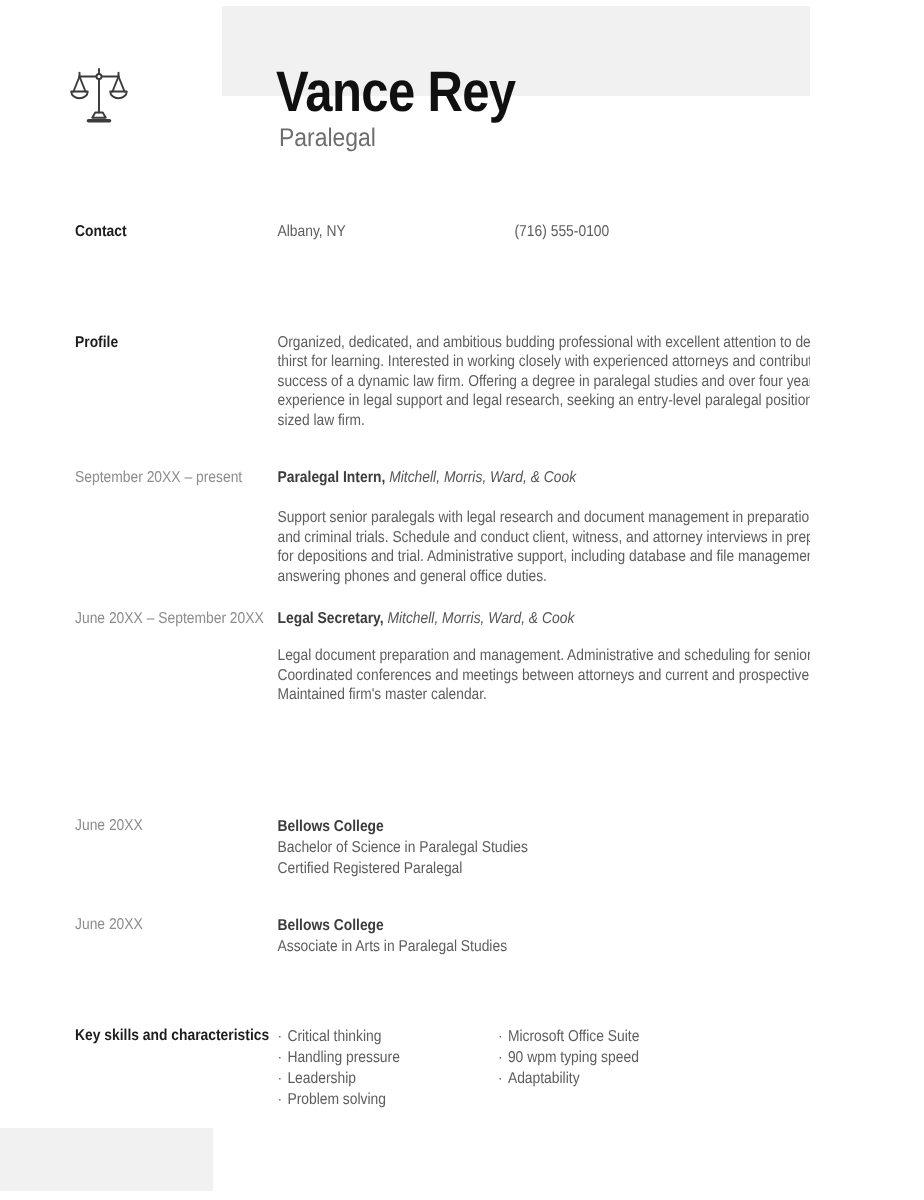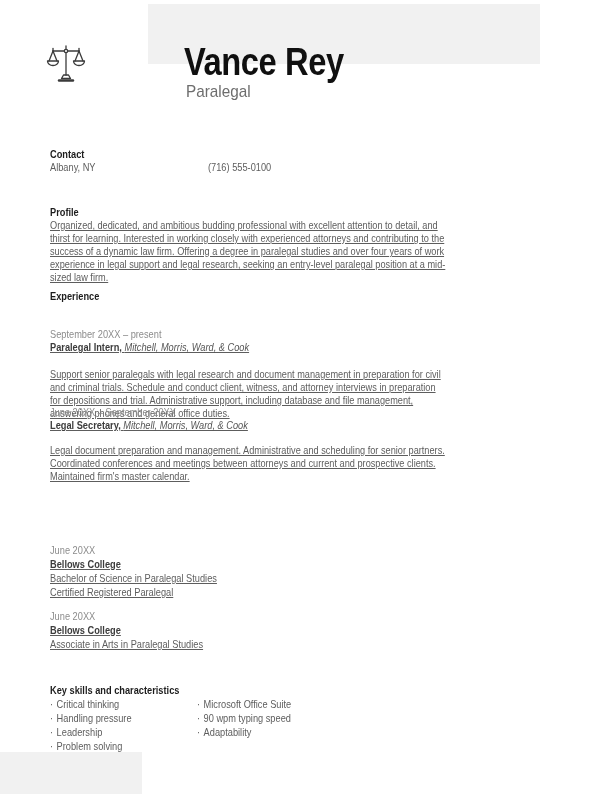--- a/index.html
+++ b/index.html
@@ -16,24 +16,24 @@
 
   
   .name{position:absolute;left:184px;top:42px;margin:0;font-size:38px;line-height:40px;
         font-weight:700;color:#101010;letter-spacing:-0.5px;white-space:nowrap;
         transform:scaleX(0.86);transform-origin:0 0;}
   .subtitle{position:absolute;left:186px;top:82px;font-size:17px;color:#6d6d6d;
         white-space:nowrap;transform:scaleX(0.9);transform-origin:0 0;}
 
   
   .sec{position:absolute;left:50px;width:540px;display:flex;align-items:flex-start;
-       font-size:10.5px;line-height:13px;color:#5d5d5d;flex-direction:column;}
+       font-size:10.5px;line-height:13px;color:#5d5d5d;}
   .col-label{width:135px;flex:none;font-weight:700;color:#1d1d1d;white-space:pre-line;}
   .dates{width:135px;flex:none;color:#8c8c8c;white-space:pre-line;}
-  .content{flex:1;position:relative;text-decoration:underline;}
+  .content{flex:1;position:relative;}
 
   
   .cx{transform:scaleX(0.88);transform-origin:0 0;display:block;white-space:nowrap;}
   .para{margin:0;width:452px;white-space:normal;transform:scaleX(0.875);transform-origin:0 0;}
 
   
   .crow{position:relative;height:21px;}
   .c1{position:absolute;left:0;top:0;}
   .c2{position:absolute;left:158px;top:0;}
 
@@ -85,32 +85,29 @@
   <div class="sec" style="top:148px">
     <div class="col-label cx">Contact</div>
     <div class="content">
       <div class="crow">
         <span class="c1 cx">Albany, NY</span>
         <span class="c2 cx">(716) 555-0100</span>
       </div>
     </div>
   </div>
 
-  <div class="sec" style="top:206px">
+  <div class="sec" style="top:222px">
     <div class="col-label cx">Profile</div>
     <div class="content">
       <p class="para">Organized, dedicated, and ambitious budding professional with excellent attention to detail, and thirst for learning. Interested in working closely with experienced attorneys and contributing to the success of a dynamic law firm. Offering a degree in paralegal studies and over four years of work experience in legal support and legal research, seeking an entry-level paralegal position at a mid-sized law firm.</p>
     </div>
   </div>
 
-  <div class="sec" style="top:290px">
-    <div class="col-label cx">Experience</div>
-  </div>
 
-  <div class="sec" style="top:328px">
+  <div class="sec" style="top:312px">
     <div class="dates cx">September 20XX –
 present</div>
     <div class="content">
       <div class="role-line cx">
         <span class="role">Paralegal Intern,</span>
         <span class="company">Mitchell, Morris, Ward, &amp; Cook</span>
       </div>
       <p class="para entry-para">Support senior paralegals with legal research and document management in preparation for civil and criminal trials. Schedule and conduct client, witness, and attorney interviews in preparation for depositions and trial. Administrative support, including database and file management, answering phones and general office duties.</p>
     </div>
   </div>

